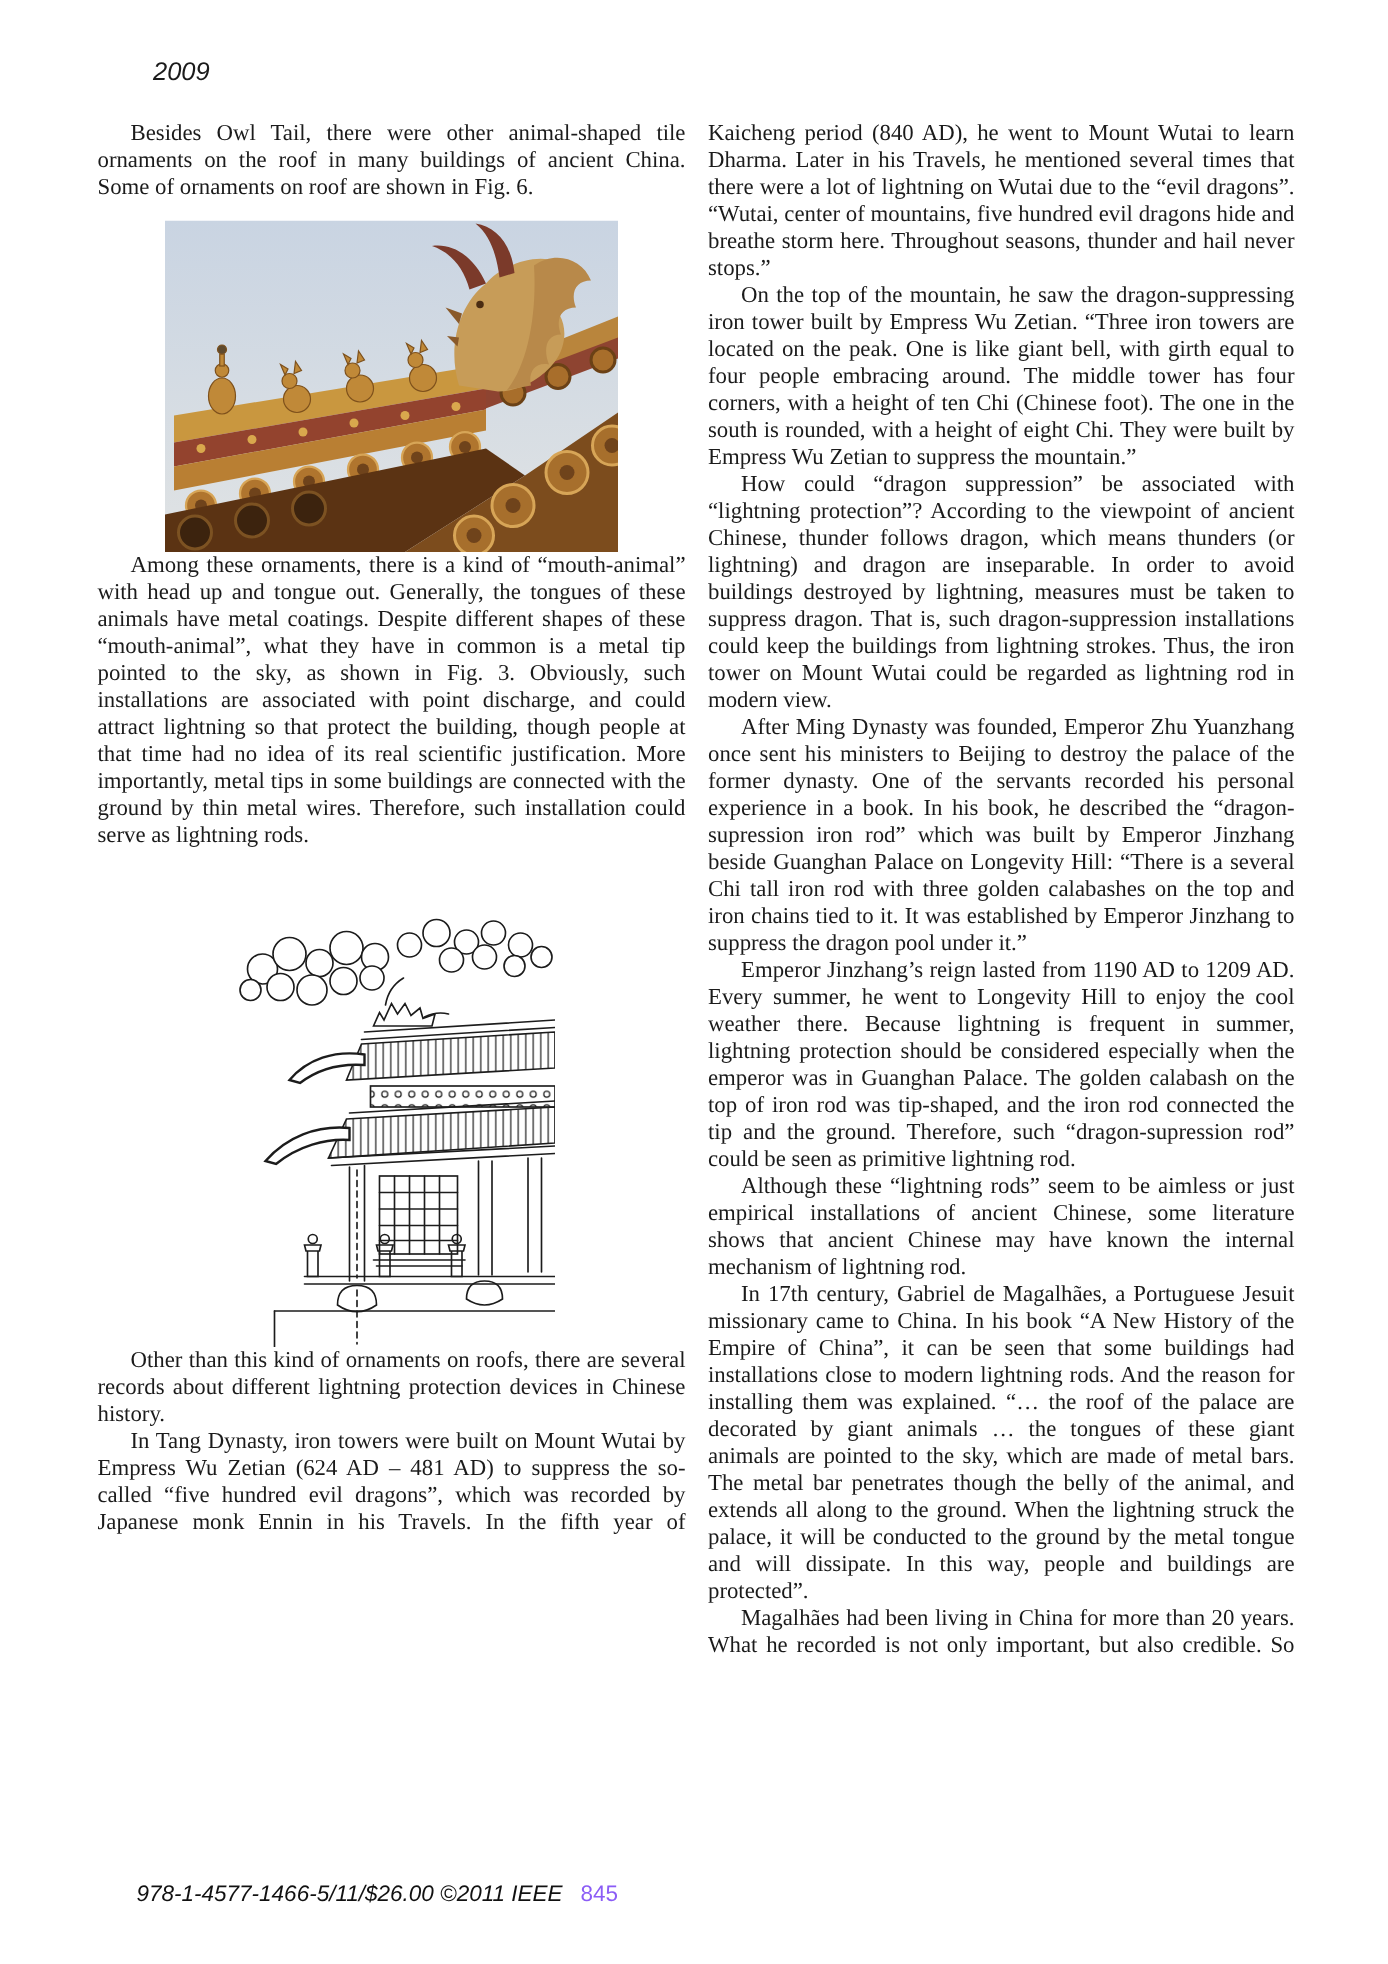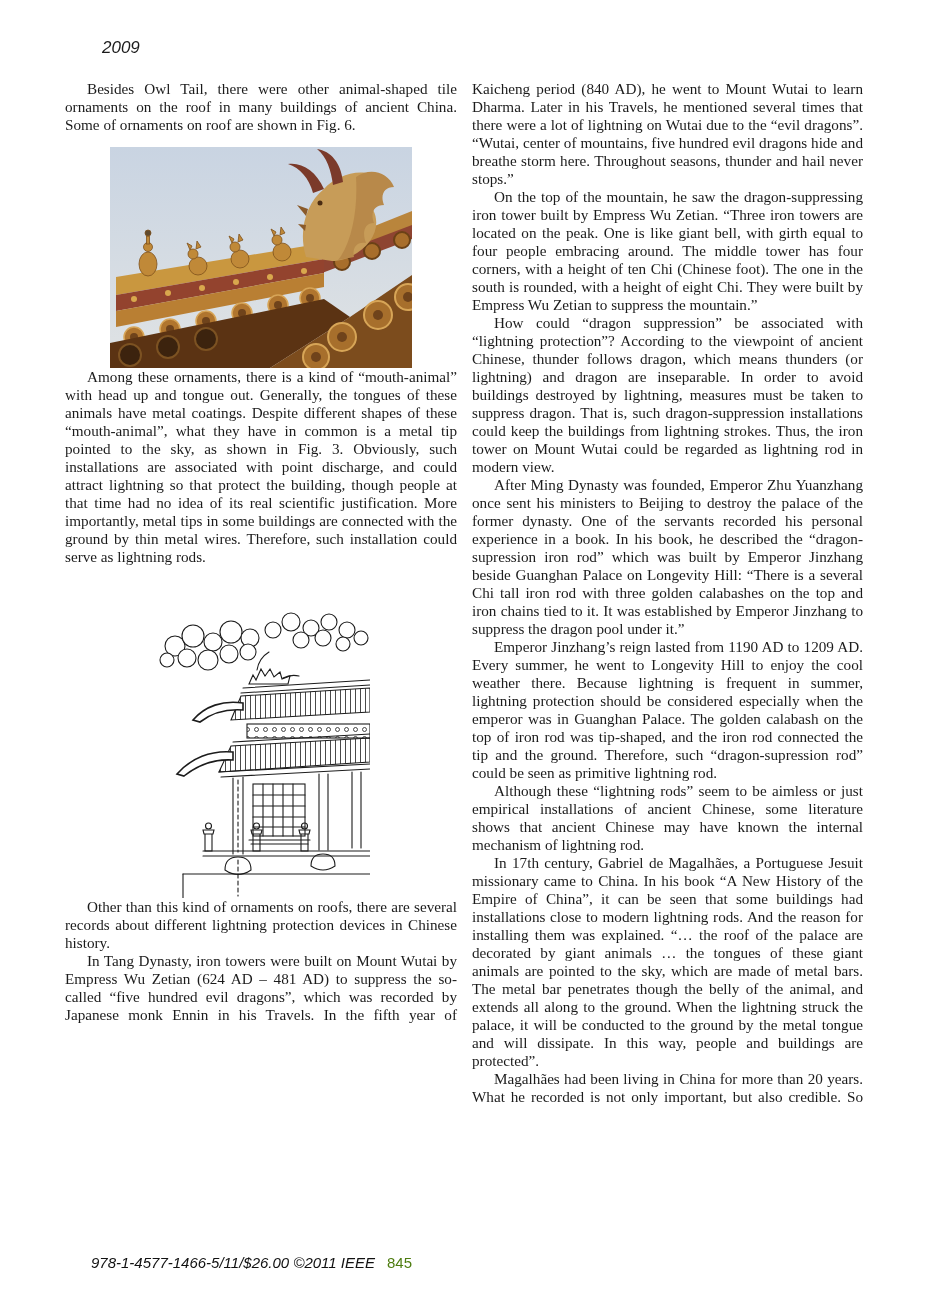--- a/index.html
+++ b/index.html
@@ -26,21 +26,21 @@
     white-space:pre-wrap;
   }
   .fig2-block .caption{margin-top:5px;margin-bottom:29px;}
   .fig3-block .caption{margin-top:11px;margin-bottom:28px;}
   .footer-copyright{
     position:absolute;left:67px;top:1254px;
     font-family:"Liberation Sans",sans-serif;font-style:italic;font-size:15px;color:#111;margin-left:24px;
   }
   .footer-page{
     position:absolute;left:0;top:1254px;width:799px;text-align:center;
-    font-family:"Liberation Sans",sans-serif;font-size:15px;color:#4d7c0f;
+    font-family:"Liberation Sans",sans-serif;font-size:15px;color:#8b5cf6;
   }
 </style>
 </head>
 <body>
 
 <div class="page">
 
   <div class="header-year">2009</div>
 
   <div class="col col-left">

